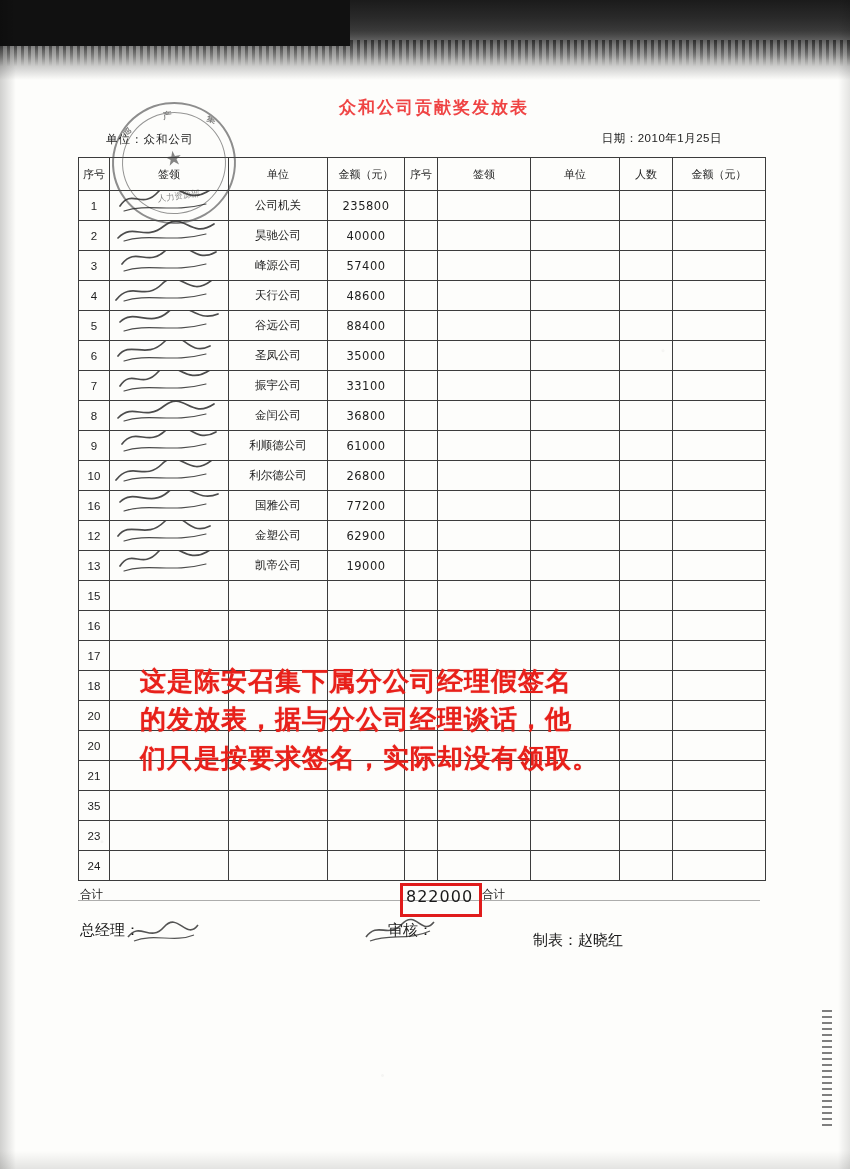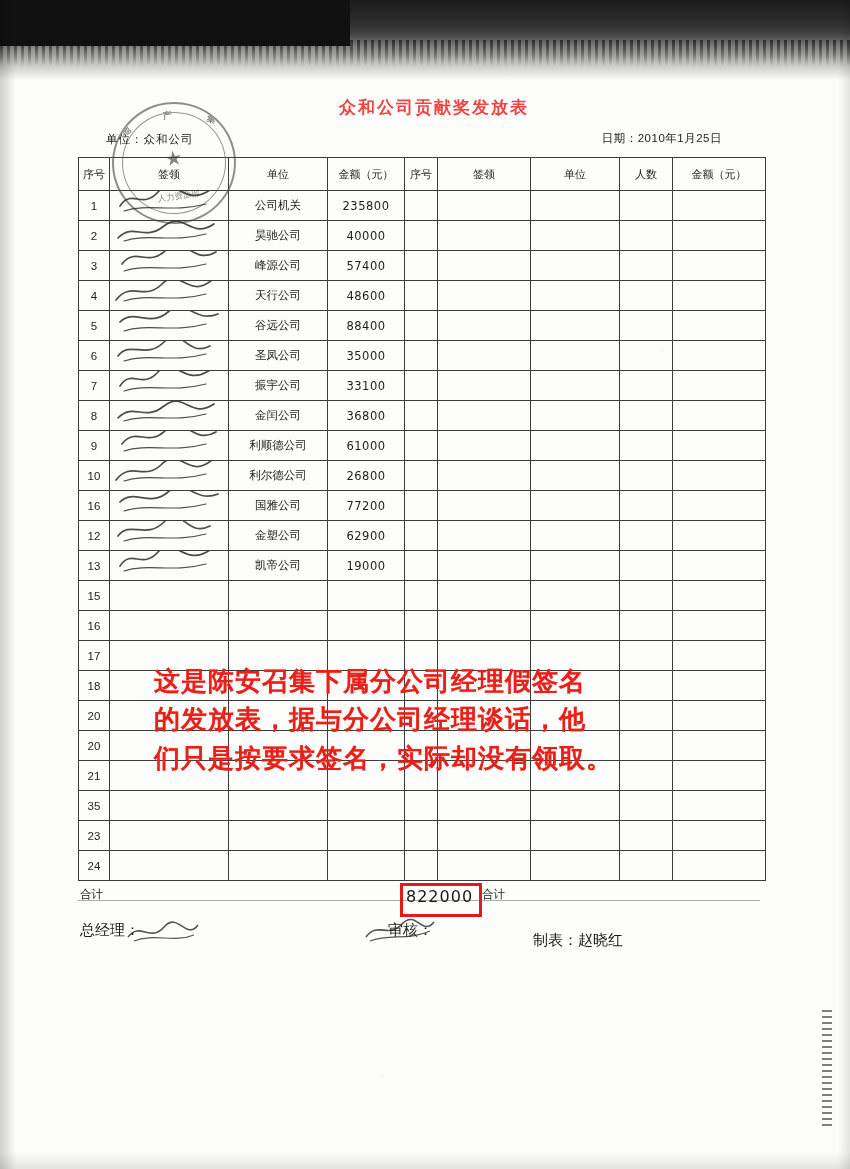--- a/index.html
+++ b/index.html
@@ -101,21 +101,21 @@
   .sign-row .s1{position:absolute;left:2px;top:0;}
   .sign-row .s2{position:absolute;left:310px;top:0;}
   .sign-row .s3{position:absolute;left:455px;top:10px;}
   .scrawl-a{position:absolute;left:46px;top:-4px;opacity:.8;}
   .scrawl-b{position:absolute;left:286px;top:-6px;opacity:.8;}
 
   
   .annot{position:absolute;left:140px;top:662px;width:600px;
     color:#e8201a;font-family:"DejaVu Serif", serif;font-weight:700;
     font-size:26px;line-height:1.48;letter-spacing:1px;
-    text-shadow:0 0 1px rgba(232,32,26,.5);margin-left:14px;}
+    text-shadow:0 0 1px rgba(232,32,26,.5);}
 </style>
 </head>
 <body>
 
 <div class="page">
   <div class="page-noise"></div>
 
   <div class="top-smear">
     <div class="top-smear-b"></div>
     <div class="smear-frill"></div>

